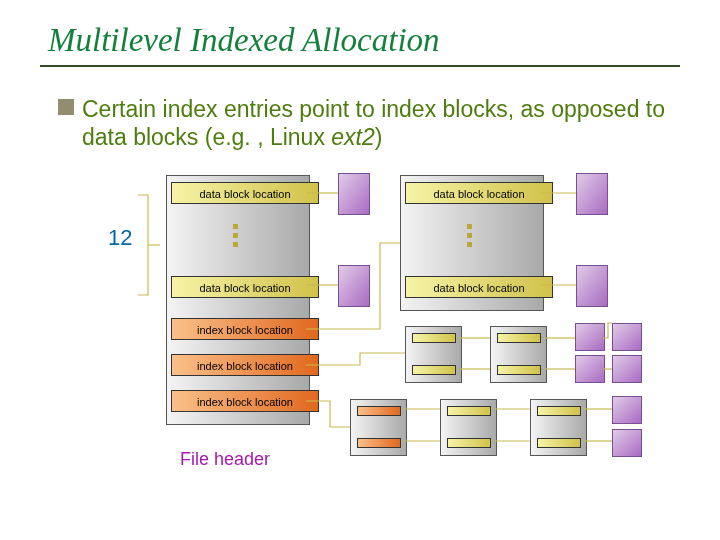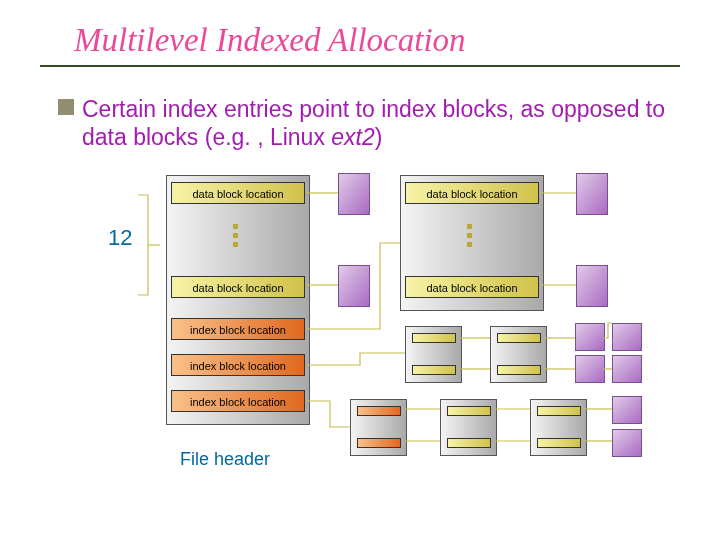--- a/index.html
+++ b/index.html
@@ -9,23 +9,22 @@
     height: 540px;
     background: #fff;
     font-family: Arial, sans-serif;
     position: relative;
     overflow: hidden;
   }
   .title {
     font-family: "Times New Roman", serif;
     font-style: italic;
     font-size: 33px;
-    color: #ec4899;
+    color: #15803d;
     padding: 22px 8px 0 48px;
-    margin-left: 26px;
   }
   .underline {
     height: 2px;
     background: #354a29;
     margin: 6px 40px 0 40px;
   }
   .bullet-row {
     display: flex;
     align-items: flex-start;
     margin: 28px 40px 0 58px;
@@ -33,56 +32,56 @@
   .bullet-square {
     width: 16px;
     height: 16px;
     background: #908e6e;
     margin-right: 8px;
     margin-top: 4px;
     flex-shrink: 0;
   }
   .bullet-text {
     font-size: 23px;
-    color: #a21caf;
+    color: #4d7c0f;
     line-height: 1.22;
   }
   .bullet-text i { font-style: italic; }
   .diagram {
     position: relative;
     width: 720px;
     height: 340px;
   }
   .label12 {
     position: absolute;
     left: 108px;
     top: 74px;
     font-size: 22px;
     color: #0369a1;
   }
   .file-header-label {
     position: absolute;
     left: 180px;
     top: 298px;
     font-size: 18px;
-    color: #0369a1;
+    color: #a21caf;
     text-align: right;
   }
   .inode {
     position: absolute;
     left: 166px;
     top: 24px;
     width: 142px;
     height: 248px;
     background: linear-gradient(to right, #f4f4f4, #a9a9a9);
     border: 1px solid #555;
   }
   .slot {
     position: absolute;
-    width: 134px;
+    width: 148px;
     height: 22px;
     border: 1px solid #333;
     font-size: 11px;
     text-align: center;
     line-height: 22px;
     box-sizing: border-box;
   }
   .data-slot {
     background: linear-gradient(to right, #f6f3a6, #d1c24b);
     color: #000;

